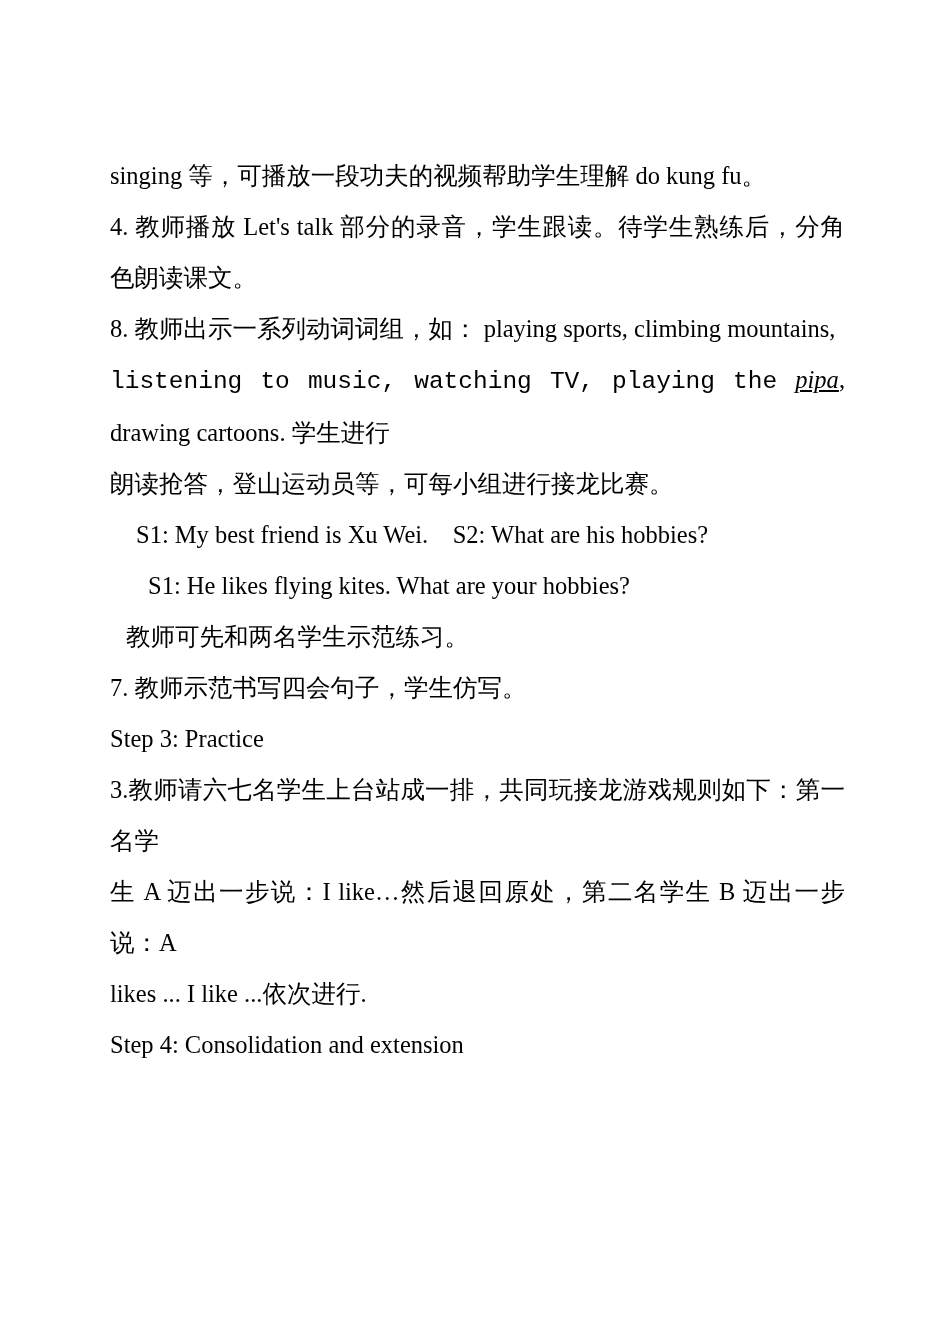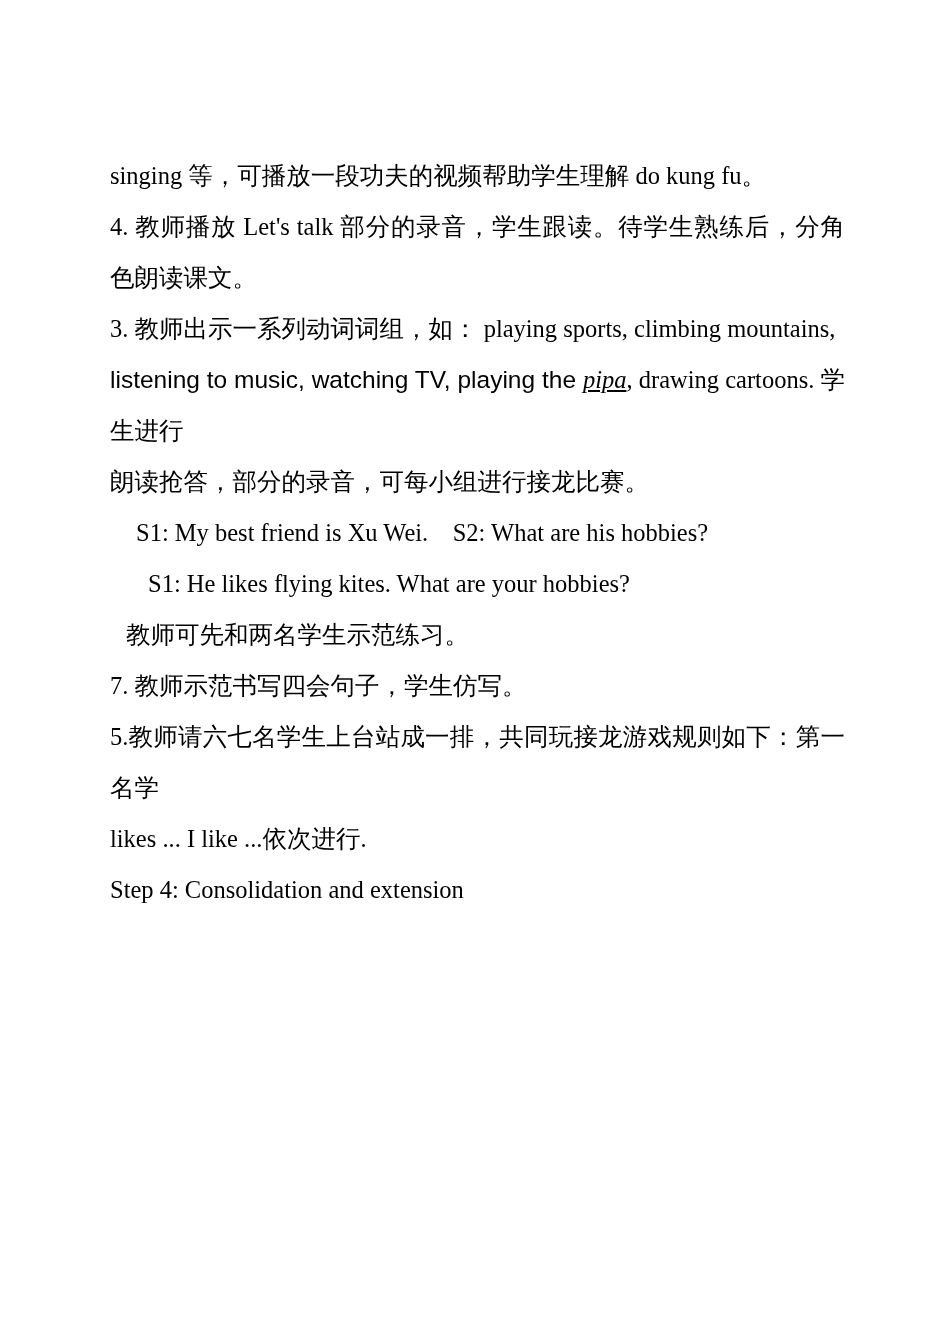--- a/index.html
+++ b/index.html
@@ -41,51 +41,53 @@
     padding-left: 38px;
   }
   .para.indent-small {
     padding-left: 16px;
   }
   .italic {
     font-style: italic;
     text-decoration: underline;
   }
   .latin {
-    font-family: Liberation Sans, sans-serif;
+    font-family: Liberation Mono, monospace;
   }
 </style>
 </head>
 <body>
 
 <div class="page">
   <div class="doc-body">
 
     <p class="para">singing 等，可播放一段功夫的视频帮助学生理解 do kung fu。</p>
 
     <p class="para">4. 教师播放 Let's talk 部分的录音，学生跟读。待学生熟练后，分角色朗读课文。</p>
 
-    <p class="para">3. 教师出示一系列动词词组，如： playing sports, climbing mountains,</p>
+    <p class="para">8. 教师出示一系列动词词组，如： playing sports, climbing mountains,</p>
 
     <p class="para"><span class="latin">listening to music, watching TV, playing the </span><span class="italic">pipa</span><span>, drawing cartoons. 学生进行</span></p>
 
-    <p class="para">朗读抢答，部分的录音，可每小组进行接龙比赛。</p>
+    <p class="para">朗读抢答，登山运动员等，可每小组进行接龙比赛。</p>
 
 
     <p class="para indent1">S1: My best friend is Xu Wei.    S2: What are his hobbies?</p>
 
     <p class="para indent2">S1: He likes flying kites. What are your hobbies?</p>
 
     <p class="para indent-small">教师可先和两名学生示范练习。</p>
 
     <p class="para">7. 教师示范书写四会句子，学生仿写。</p>
 
+    <p class="para">Step 3: Practice</p>
 
-    <p class="para">5.教师请六七名学生上台站成一排，共同玩接龙游戏规则如下：第一名学</p>
+    <p class="para">3.教师请六七名学生上台站成一排，共同玩接龙游戏规则如下：第一名学</p>
 
+    <p class="para">生 A 迈出一步说：I like…然后退回原处，第二名学生 B 迈出一步说：A</p>
 
 
     <p class="para">likes ... I like ...依次进行.</p>
 
 
 
     <p class="para">Step 4: Consolidation and extension</p>
 
   </div>
 </div>

